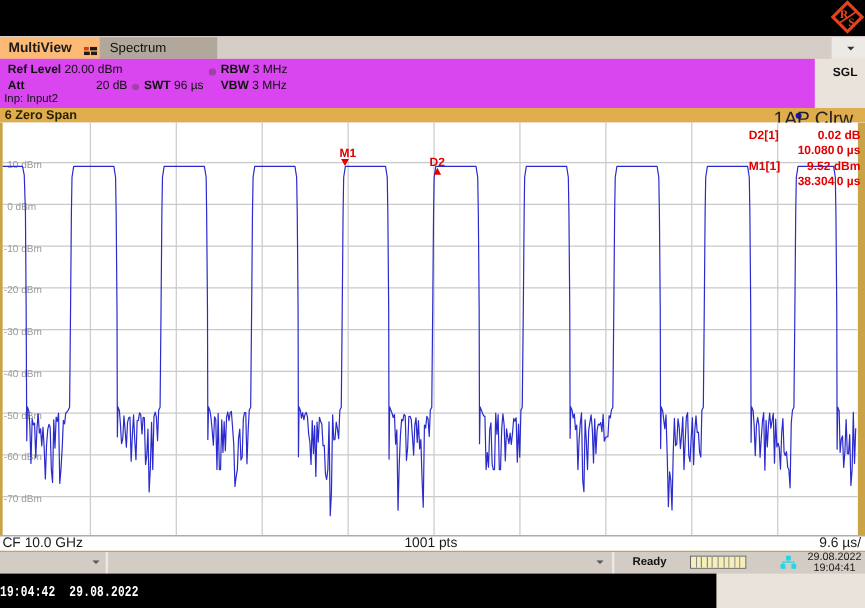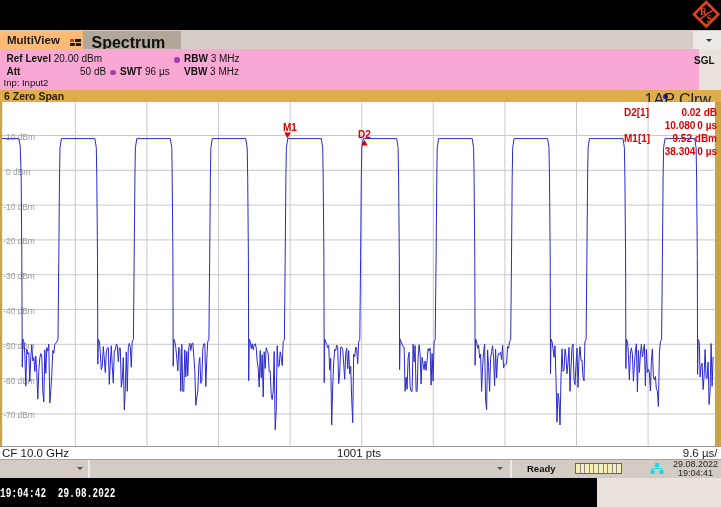--- a/index.html
+++ b/index.html
@@ -3,24 +3,24 @@
 <style>
 html,body{margin:0;padding:0;background:#000;}
 #screen{position:relative;width:721px;height:507px;overflow:hidden;background:#e9e3dc;
  font-family:"Liberation Sans",sans-serif;}
 #topbar{position:absolute;left:0;top:0;width:721px;height:30px;background:#000;}
 #tabs{position:absolute;left:0;top:30px;width:721px;height:19px;background:#d6cec6;}
 .tab1{position:absolute;left:0;top:1px;width:83px;height:18px;background:#fdba74;}
 .tab1 span{position:absolute;left:7px;top:3px;font-size:11.5px;font-weight:bold;color:#1a1a1a;}
 .tabicon{position:absolute;left:70px;top:8px;width:11px;height:7px;}
 .tab2{position:absolute;left:83px;top:1px;width:98px;height:18px;background:#b2a79b;}
-.tab2 span{position:absolute;left:8.5px;top:3px;font-size:16px;font-weight:bold;color:#111;}
+.tab2 span{position:absolute;left:8.5px;top:3px;font-size:11px;font-weight:normal;color:#111;}
 .tabdrop{position:absolute;left:693px;top:1px;width:28px;height:18px;background:#edeae5;}
 .tabdrop:after{content:"";position:absolute;left:13px;top:8px;border:3.5px solid transparent;border-top-color:#333;}
-#hdr{position:absolute;left:0;top:49px;width:679px;height:41px;background:#f9a8d4;font-size:10px;color:#111;padding-left:20px;}
+#hdr{position:absolute;left:0;top:49px;width:679px;height:41px;background:#d946ef;font-size:10px;color:#111;}
 #hdr b{font-weight:bold;}
 .dot{position:absolute;width:5.5px;height:5.5px;border-radius:50%;background:#a040a8;}
 #zbar{position:absolute;left:0;top:90px;width:721px;height:12px;background:#dfad4b;}
 #zbar .t1{position:absolute;left:4px;top:0px;font-size:10.5px;font-weight:bold;color:#2a1f00;}
 #zbar .t2{position:absolute;right:10px;top:0.5px;font-size:16px;color:#222;}
 #zbar .bdot{position:absolute;left:662.5px;top:3.5px;width:5.5px;height:5.5px;border-radius:50%;background:#1515cc;}
 #plot{position:absolute;left:0;top:102px;}
 #foot{position:absolute;left:0;top:446px;width:721px;height:12.5px;background:#fff;border-top:1px solid #9a9a9a;box-sizing:border-box;font-size:11.5px;color:#1a1a1a;}
 #oline{position:absolute;left:0;top:458.5px;width:721px;height:1.5px;background:#c9a345;}
 #status{position:absolute;left:0;top:460px;width:721px;height:18px;background:#d2ccc4;font-size:9.5px;color:#222;}
@@ -56,21 +56,21 @@
     <div class="tab2">
         <span>Spectrum</span>
       </div>
     <div class="tabdrop"></div>
   </div>
   <div id="hdr">
     <span style="position:absolute;left:6.5px;top:4px"><b>Ref Level</b> 20.00 dBm</span>
     <span class="dot" style="left:174px;top:8px"></span>
     <span style="position:absolute;left:184px;top:4px"><b>RBW</b> 3 MHz</span>
     <span style="position:absolute;left:6.5px;top:16.5px"><b>Att</b></span>
-    <span style="position:absolute;left:80px;top:16.5px">50 dB</span>
+    <span style="position:absolute;left:80px;top:16.5px">20 dB</span>
     <span class="dot" style="left:110px;top:20.5px"></span>
     <span style="position:absolute;left:120px;top:16.5px"><b>SWT</b> 96 µs</span>
     <span style="position:absolute;left:184px;top:16.5px"><b>VBW</b> 3 MHz</span>
     <span style="position:absolute;left:3.5px;top:27.5px;font-size:9.5px">Inp: Input2</span>
     <span style="position:absolute;left:694px;top:6px;font-weight:bold">SGL</span>
   </div>
   <div id="zbar">
       <span class="t1">6 Zero Span</span>
       <span class="bdot"></span>
       <span class="t2">1AP Clrw</span>

